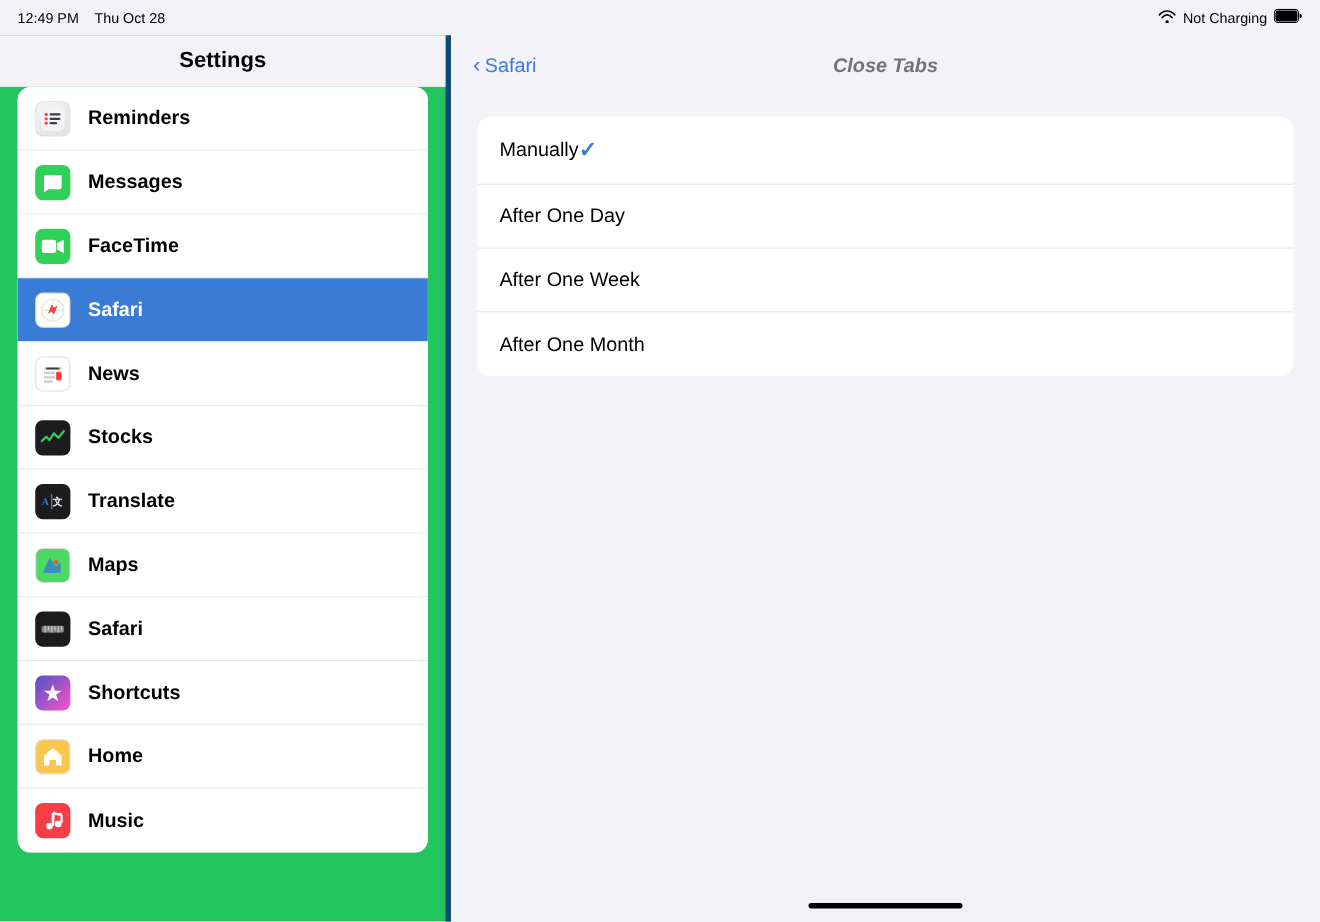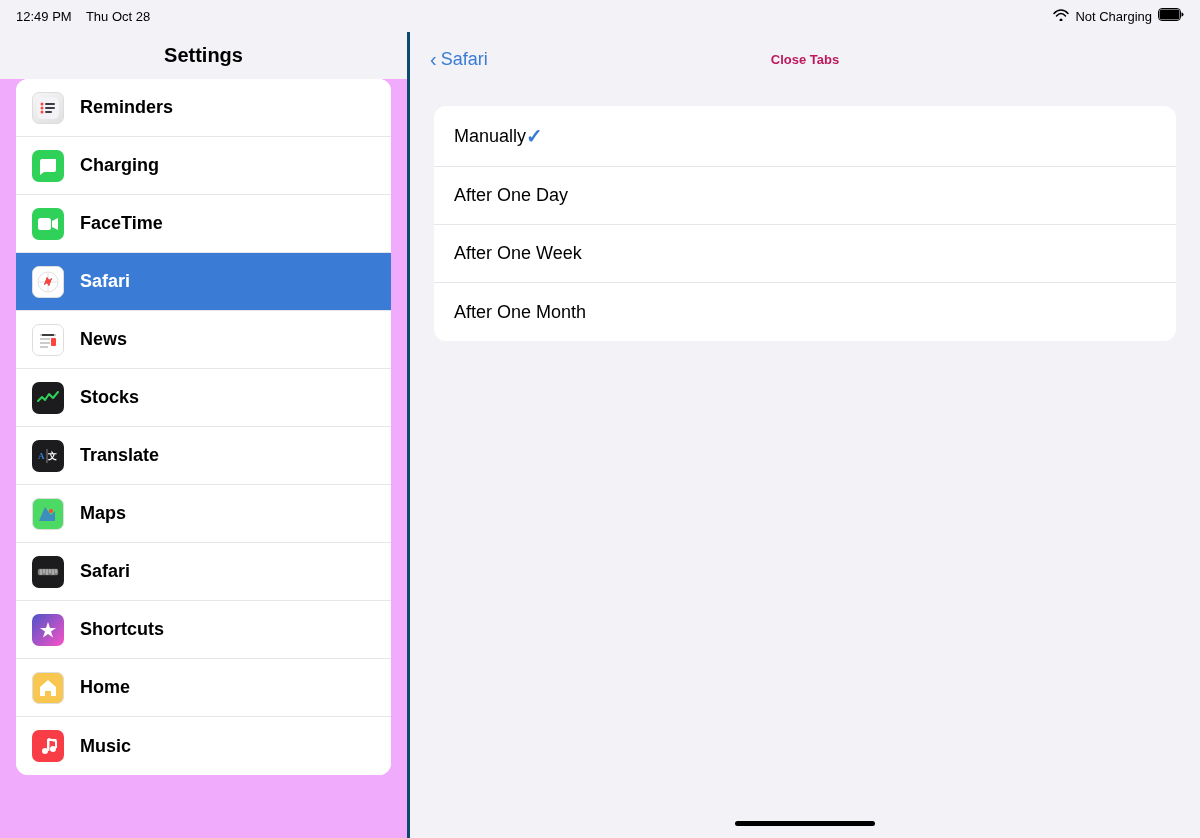--- a/index.html
+++ b/index.html
@@ -36,25 +36,25 @@
     
     .main-content {
       display: flex;
       flex: 1;
       overflow: hidden;
     }
 
     
     .sidebar {
       width: 410px;
-      background: #f0abfc;
+      background: #22c55e;
       display: flex;
       flex-direction: column;
       flex-shrink: 0;
-      border-right: 3px solid #0c4a6e;
+      border-right: 5px solid #0c4a6e;
     }
 
     .sidebar-header {
       text-align: center;
       padding: 12px 16px;
       font-size: 20px;
       font-weight: 600;
       color: #000;
       background: #f2f2f7;
     }
@@ -132,23 +132,24 @@
       cursor: pointer;
       gap: 4px;
     }
 
     .back-chevron {
       font-size: 20px;
       font-weight: 300;
     }
 
     .right-header-title {
-      font-size: 13px;
+      font-size: 18px;
       font-weight: 600;
-      color: #be185d;
+      color: #737373;
+      font-style: italic;
     }
 
     .right-content {
       flex: 1;
       padding: 20px 24px;
     }
 
     .options-card {
       background: #fff;
       border-radius: 12px;
@@ -263,21 +264,21 @@
     </svg>
             </div>
             <span class="item-label">Reminders</span>
           </div>
           <div class="sidebar-item">
             <div class="item-icon icon-messages" style="background: rgb(48, 209, 88);">
               <svg width="20" height="18" viewBox="0 0 20 18">
       <path d="M2 2h16v11a2 2 0 01-2 2H6l-4 3V4a2 2 0 012-2z" fill="white"></path>
     </svg>
             </div>
-            <span class="item-label">Charging</span>
+            <span class="item-label">Messages</span>
           </div>
           <div class="sidebar-item">
             <div class="item-icon icon-facetime" style="background: rgb(48, 209, 88);">
               <svg width="22" height="16" viewBox="0 0 22 16">
       <rect x="1" y="2" width="13" height="12" rx="2.5" fill="white"></rect>
       <path d="M15 5l6-3v12l-6-3V5z" fill="white"></path>
     </svg>
             </div>
             <span class="item-label">FaceTime</span>
           </div>

